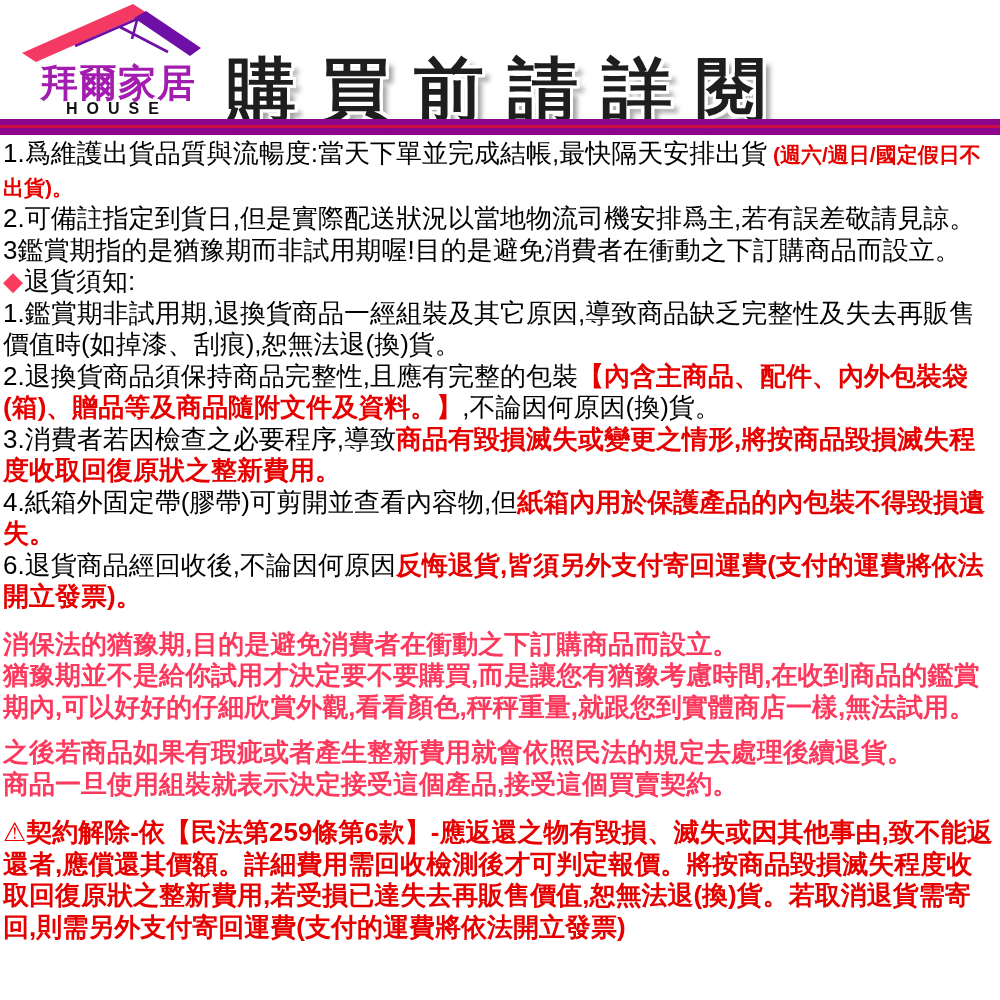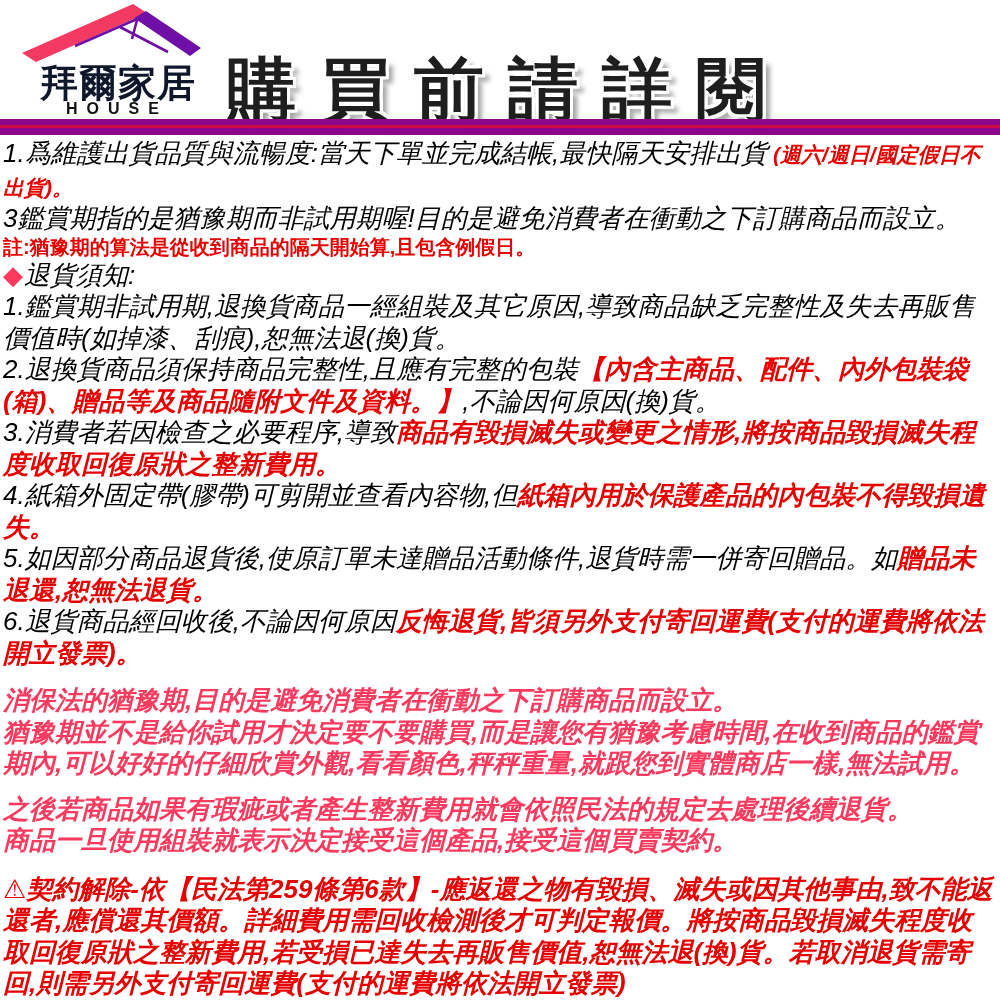--- a/index.html
+++ b/index.html
@@ -7,41 +7,41 @@
     width:1000px;height:1000px;background:#ffffff;position:relative;overflow:hidden;
     font-family:"Liberation Sans","DejaVu Sans",sans-serif;
   }
   
   .logo-roof{position:absolute;left:18px;top:2px;}
   .roof-pink{fill:var(--roof-pink);}
   .roof-purple{fill:var(--roof-purple);}
   .roof-line{stroke:var(--roof-purple);stroke-width:2.6;fill:none;}
   .logo-name{
     position:absolute;left:40px;top:58px;width:160px;
-    font-size:38px;font-weight:700;color:#0f172a;letter-spacing:1px;white-space:nowrap;
+    font-size:38px;font-weight:700;color:#a21caf;letter-spacing:1px;white-space:nowrap;
   }
   .logo-sub{
     position:absolute;left:66px;top:100px;
     font-size:16px;font-weight:700;color:#111;letter-spacing:9px;white-space:nowrap;
   }
   .main-title{
     position:absolute;left:226px;top:44px;margin:0;
     font-size:70px;font-weight:700;letter-spacing:24px;white-space:nowrap;
     color:var(--title-ink);
     text-shadow:
       3px 3px 0 #fff,-3px -3px 0 #fff,3px -3px 0 #fff,-3px 3px 0 #fff,
       3px 0 0 #fff,-3px 0 0 #fff,0 3px 0 #fff,0 -3px 0 #fff,
       7px 7px 5px rgba(0,0,0,0.38);
   }
   
   .divider{position:absolute;left:0;right:0;top:119px;height:16px;background:var(--purple-bar);}
   .divider .stripe{position:absolute;left:0;right:0;top:6px;height:3px;background:var(--crimson-stripe);}
   
   main{position:absolute;left:0;right:0;top:138px;padding:0 3px;}
-  .para{margin:0;font-size:26px;line-height:31.5px;color:#000;font-style:italic;}
+  .para{margin:0;font-size:26px;line-height:31.5px;color:#000;}
   .red{color:var(--red);font-weight:700;}
   .red-small{font-size:21px;}
   .note{margin:0;font-size:20px;line-height:25px;font-weight:700;color:var(--red);}
   .pink{color:var(--pink);font-weight:700;}
   .diamond{color:var(--pink);margin-right:1px;}
   .gap-sm{margin-top:16px;}
   .gap-md{margin-top:14px;}
   .gap-lg{margin-top:17px;}
   .warn-icon{font-weight:700;}
 </style>
@@ -61,30 +61,29 @@
   <h1 class="main-title">購買前請詳閱</h1>
 </header>
 
 <div class="divider">
   <div class="stripe"></div>
 </div>
 
 <main>
 
   <p class="para"><span>1.爲維護出貨品質與流暢度:當天下單並完成結帳,最快隔天安排出貨</span><span class="red red-small"> (週六/週日/國定假日不出貨)。</span></p>
+  <p class="para">2.可備註指定到貨日,但是實際配送狀況以當地物流司機安排爲主,若有誤差敬請見諒。</p>
   <p class="para">3鑑賞期指的是猶豫期而非試用期喔!目的是避免消費者在衝動之下訂購商品而設立。</p>
-  <p class="note">註:猶豫期的算法是從收到商品的隔天開始算,且包含例假日。</p>
 
   <p class="para"><span class="diamond">◆</span><span>退貨須知:</span></p>
 
   <p class="para"><span>1.鑑賞期非試用期,退換貨商品一經組裝及其它原因,導致商品缺乏完整性及失去再販售價值時(如掉漆、刮痕),恕無法退(換)貨。</span></p>
   <p class="para"><span>2.退換貨商品須保持商品完整性,且應有完整的包裝</span><span class="red">【內含主商品、配件、內外包裝袋(箱)、贈品等及商品隨附文件及資料。】</span><span>,不論因何原因(換)貨。</span></p>
   <p class="para"><span>3.消費者若因檢查之必要程序,導致</span><span class="red">商品有毀損滅失或變更之情形,將按商品毀損滅失程度收取回復原狀之整新費用。</span></p>
   <p class="para"><span>4.紙箱外固定帶(膠帶)可剪開並查看內容物,但</span><span class="red">紙箱內用於保護產品的內包裝不得毀損遺失。</span></p>
-  <p class="para"><span>5.如因部分商品退貨後,使原訂單未達贈品活動條件,退貨時需一併寄回贈品。如</span><span class="red">贈品未退還,恕無法退貨。</span></p>
   <p class="para"><span>6.退貨商品經回收後,不論因何原因</span><span class="red">反悔退貨,皆須另外支付寄回運費(支付的運費將依法開立發票)。</span></p>
 
   <div class="gap-sm">
     <p class="para pink">消保法的猶豫期,目的是避免消費者在衝動之下訂購商品而設立。</p>
     <p class="para pink">猶豫期並不是給你試用才決定要不要購買,而是讓您有猶豫考慮時間,在收到商品的鑑賞期內,可以好好的仔細欣賞外觀,看看顏色,秤秤重量,就跟您到實體商店一樣,無法試用。</p>
   </div>
 
   <div class="gap-md">
     <p class="para pink">之後若商品如果有瑕疵或者產生整新費用就會依照民法的規定去處理後續退貨。</p>
     <p class="para pink">商品一旦使用組裝就表示決定接受這個產品,接受這個買賣契約。</p>

